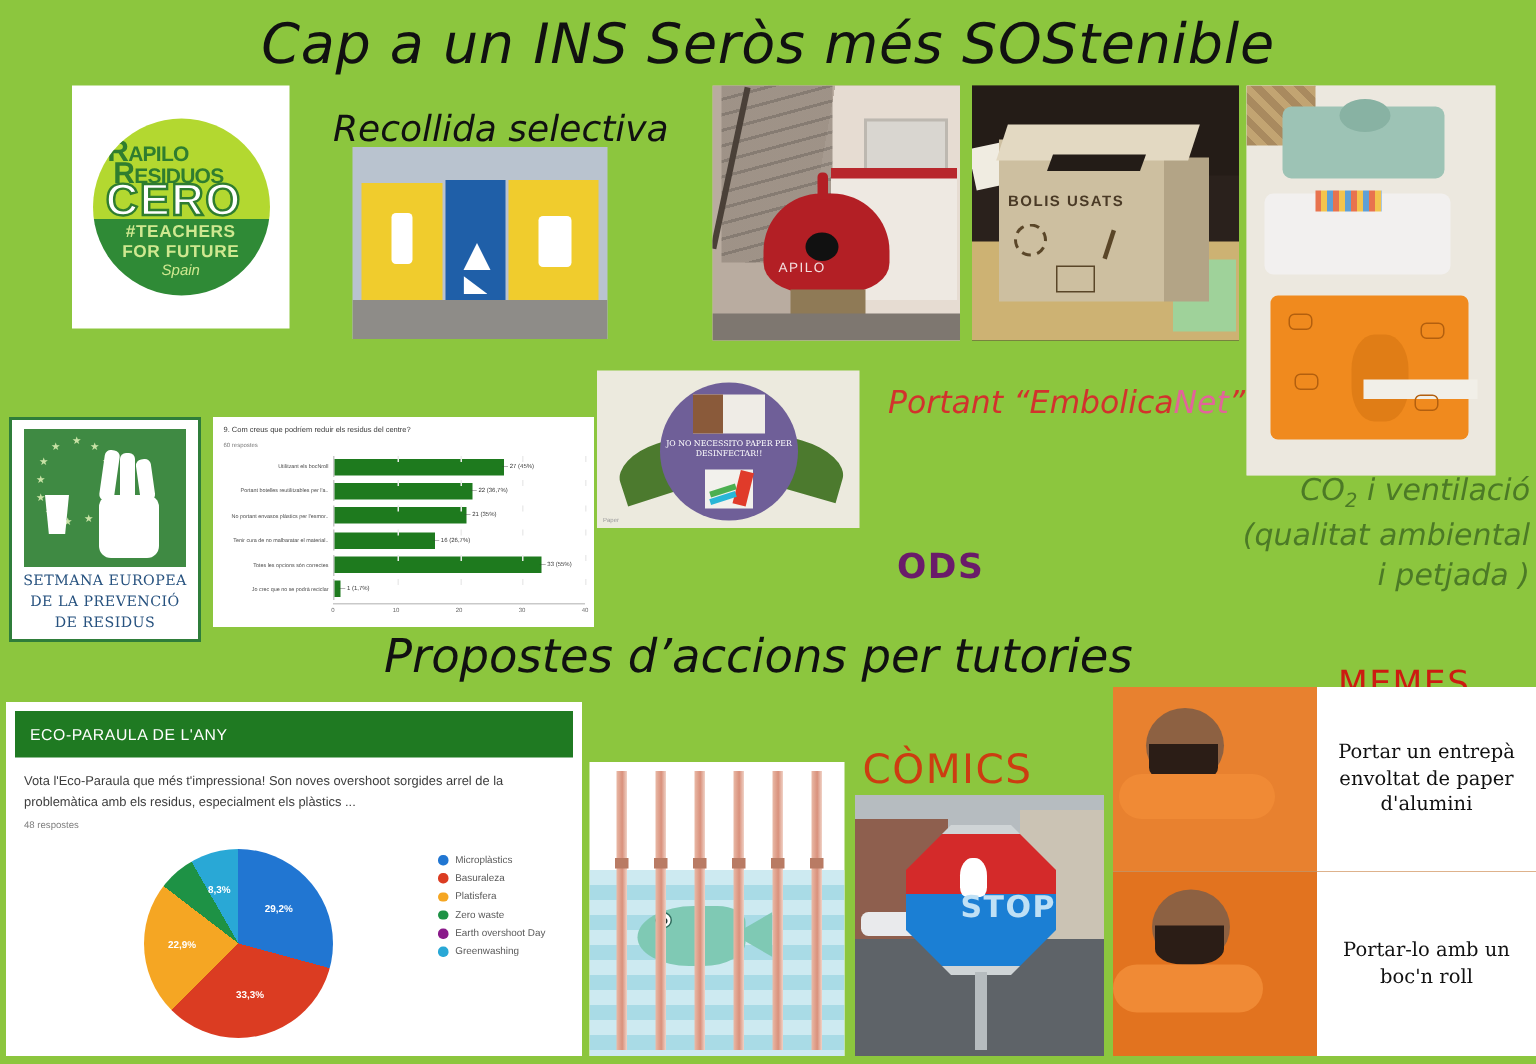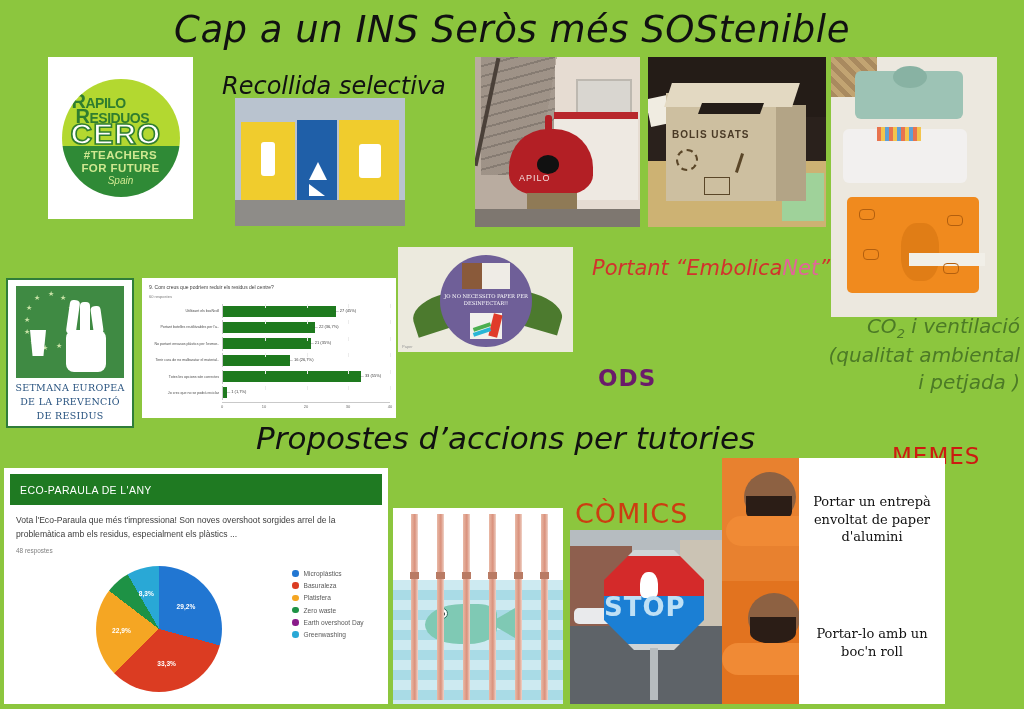--- a/index.html
+++ b/index.html
@@ -191,26 +191,26 @@
   #ph-stop { left:570px; top:530px; width:166px; height:174px; background:#9aa2a8; }
   #ph-stop .sky { position:absolute; left:0; right:0; top:0; height:96px; background:#b6bcc0; }
   #ph-stop .bldgL { position:absolute; left:0; top:16px; width:62px; height:80px; background:#8e5f4e; }
   #ph-stop .bldgR { position:absolute; right:0; top:10px; width:56px; height:86px; background:#cbc3b4; }
   #ph-stop .road { position:absolute; left:0; right:0; top:96px; bottom:0; background:#5e6368; }
   #ph-stop .car  { position:absolute; left:4px; top:78px; width:42px; height:16px; background:#e9eaec; border-radius:5px; }
   #ph-stop .oct  { position:absolute; left:34px; top:20px; width:100px; height:100px;
                    clip-path:polygon(30% 0,70% 0,100% 30%,100% 70%,70% 100%,30% 100%,0 70%,0 30%);
                    background:linear-gradient(to bottom,#cfd4d6 0 6%,#d42a2a 6% 46%,#1b7fd4 46% 94%,#cfd4d6 94% 100%); }
   #ph-stop .bear { position:absolute; left:70px; top:42px; width:18px; height:26px; background:#fff; border-radius:45% 45% 25% 25%;}
-  #ph-stop .stoptxt { position:absolute; left:34px; top:62px; width:100px; text-align:left; font-size:26px;
+  #ph-stop .stoptxt { position:absolute; left:34px; top:62px; width:100px; text-align:right; font-size:20px;
                       font-weight:800; color:#bfe0f5; letter-spacing:1px; font-family:"DejaVu Sans", sans-serif;}
   #ph-stop .pole { position:absolute; left:80px; top:118px; width:8px; height:52px; background:#b6bcbf; }
 
   
-  #meme { left:722px; top:458px; width:223px; height:246px; background:#7dd3fc; }
+  #meme { left:742px; top:458px; width:282px; height:246px; background:#7dd3fc; }
   #meme .half { position:absolute; left:0; width:100%; height:50%; overflow:hidden; }
   #meme .top { top:0; background:#e8812f; }
   #meme .bot { top:50%; background:#e2731f; }
   #meme .head { position:absolute; width:52px; height:50px; border-radius:50%; background:#8d6142; }
   #meme .beard{ position:absolute; width:46px; height:26px; border-radius:0 0 40% 40%; background:#2b1d16; }
   #meme .arm  { position:absolute; background:#f08a35; border-radius:18px; }
   #meme .txtbox { position:absolute; right:0; top:0; width:146px; height:100%; background:#fff;
                   display:flex; align-items:center; justify-content:center; }
   #meme .txtbox span { text-align:center; font-family:"DejaVu Serif", serif; font-size:13px; color:#111; line-height:1.38; }
   #meme .txtbox.small span { font-size:13px; }

